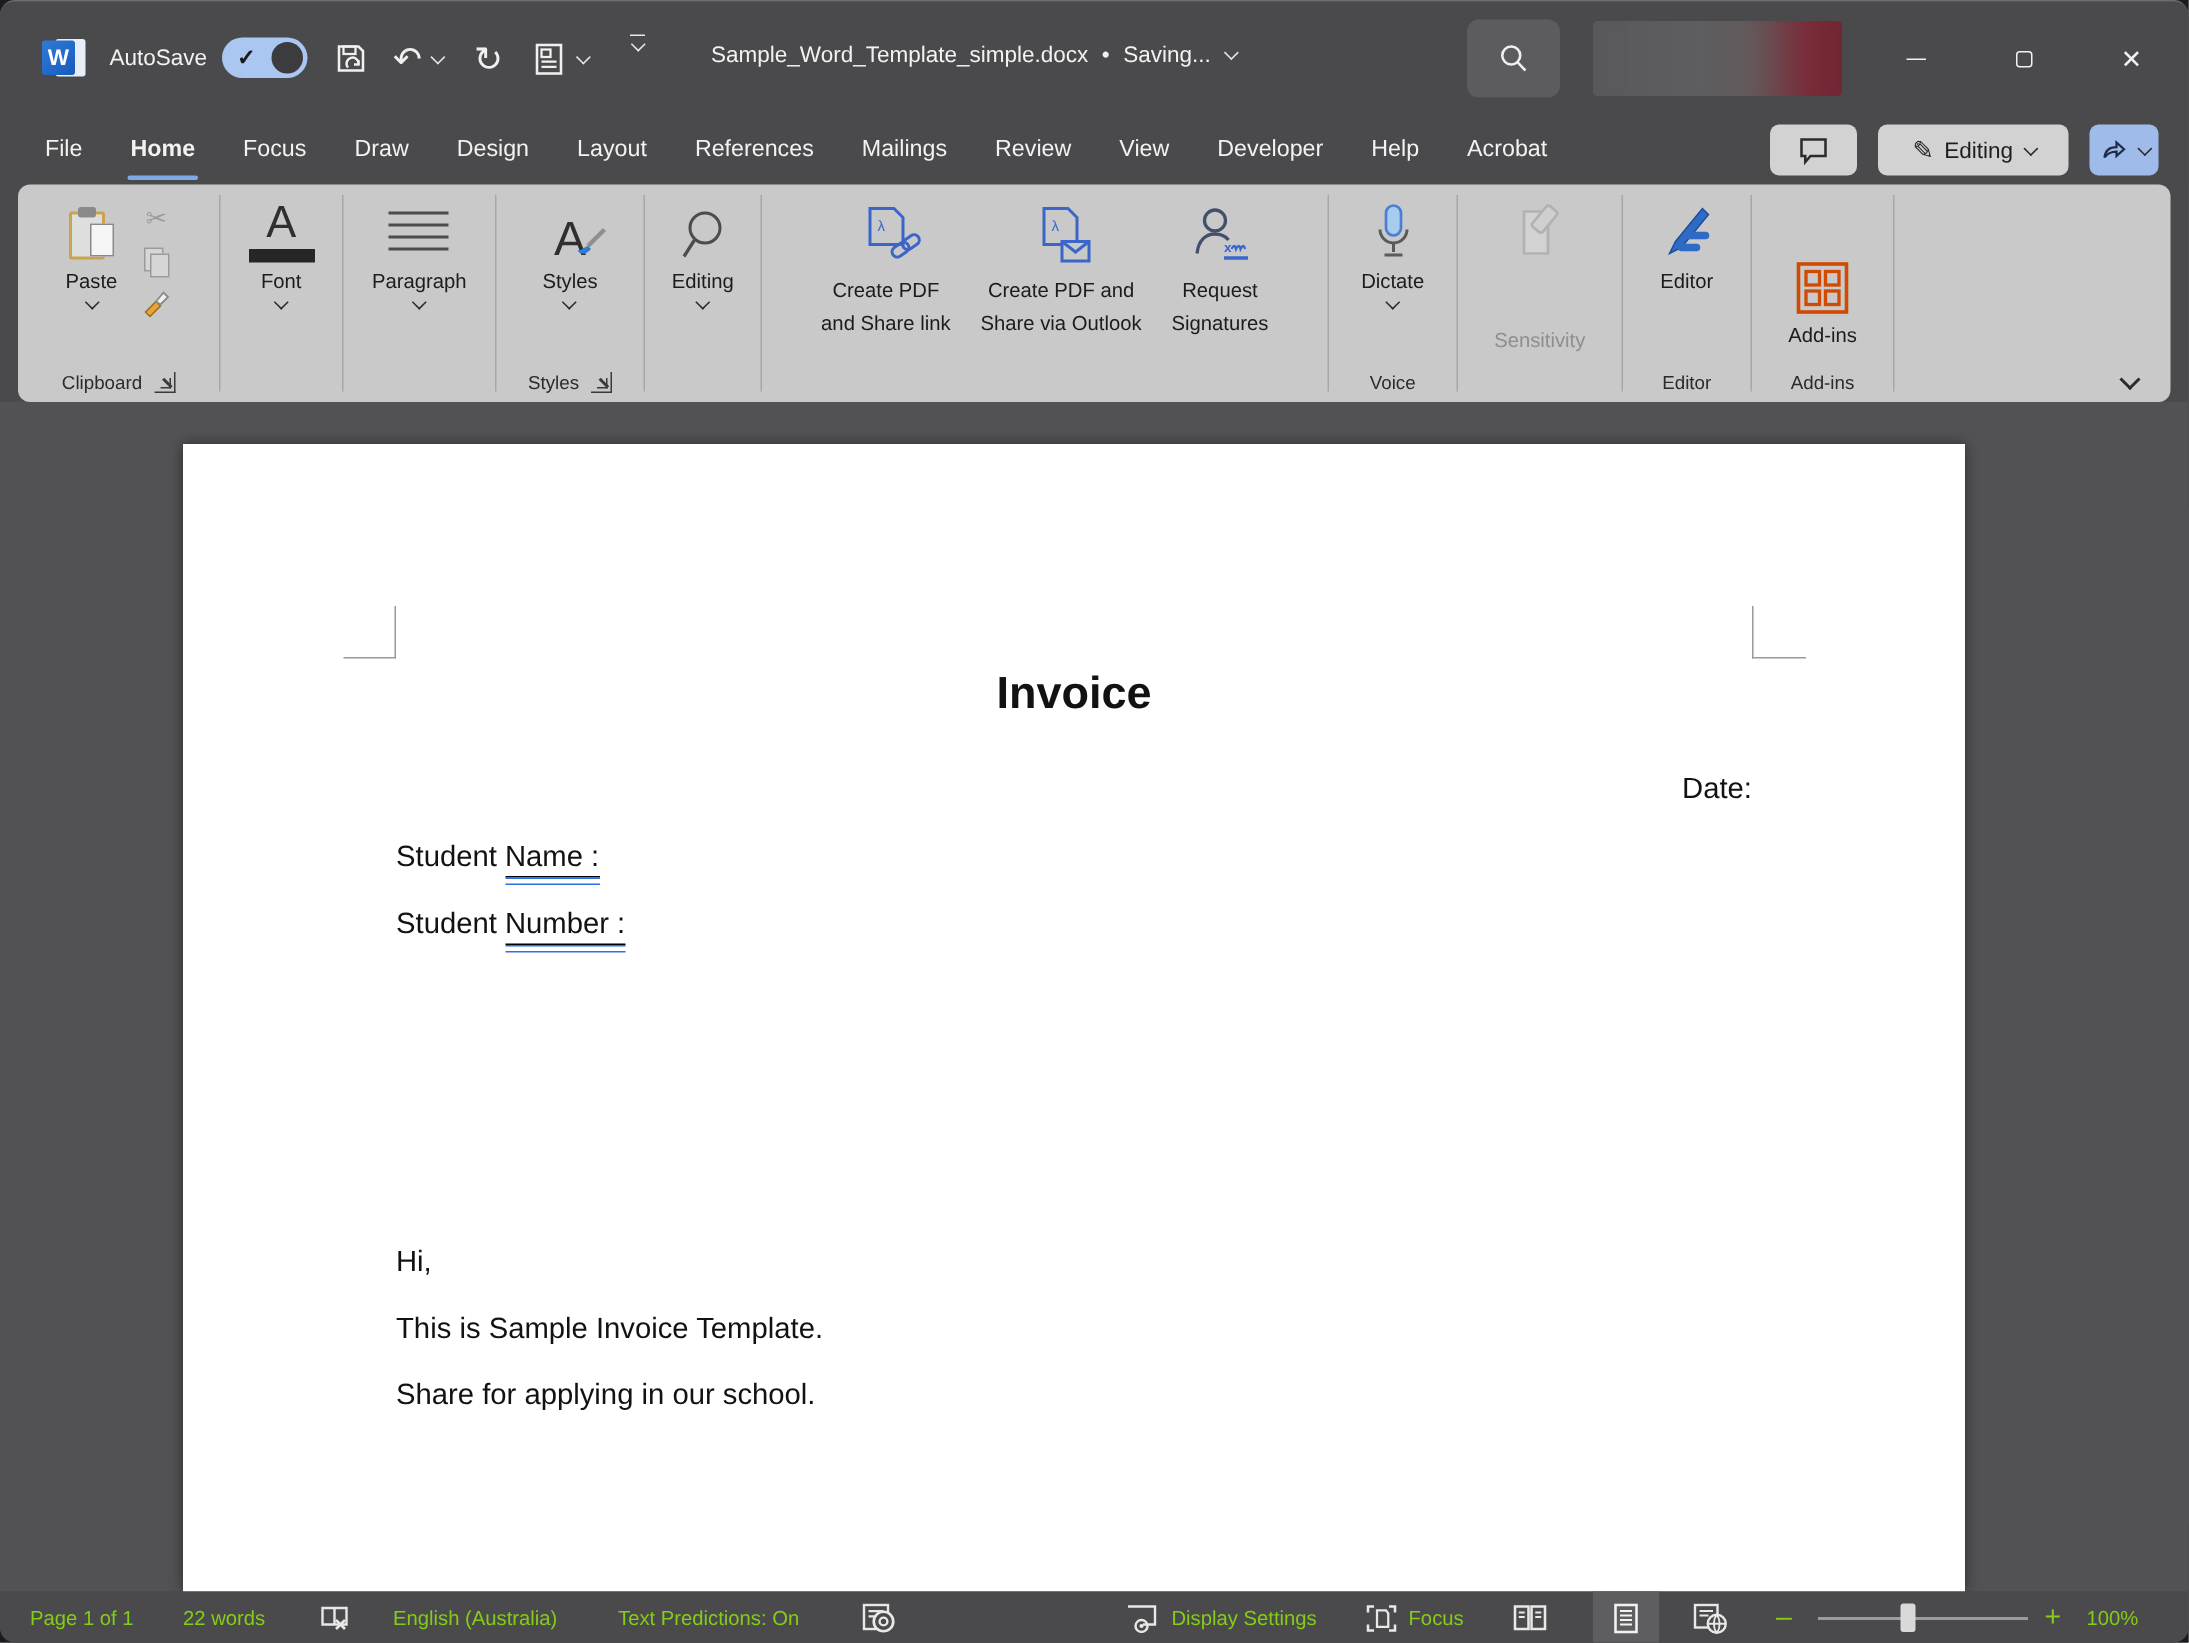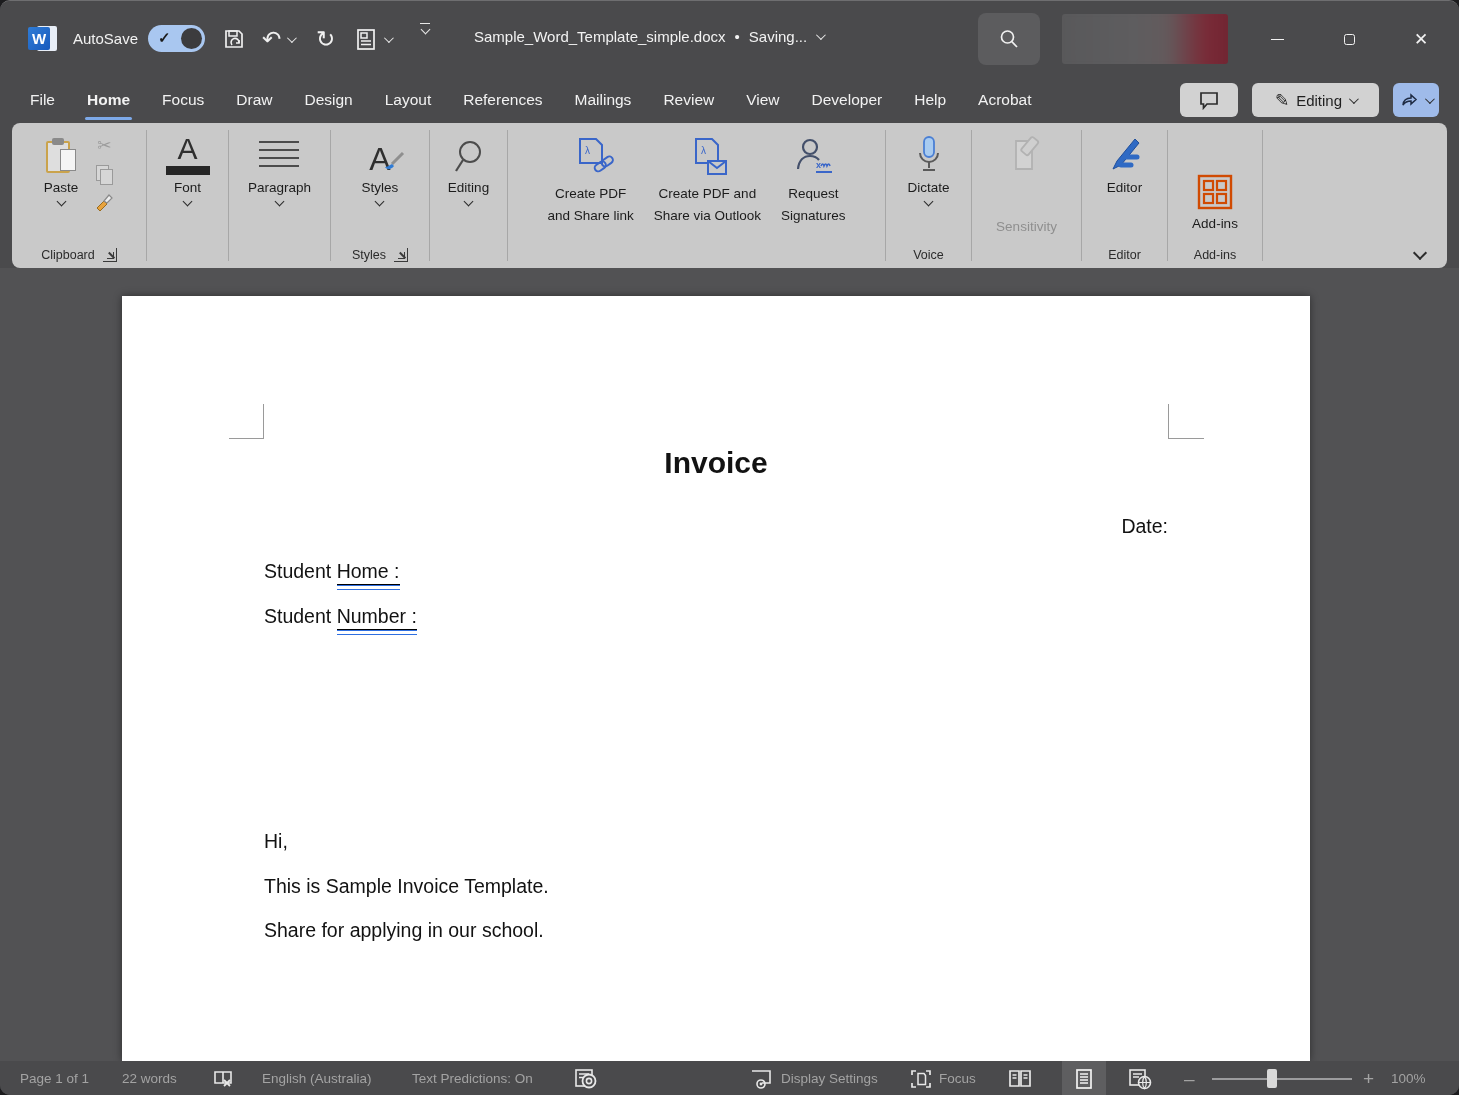--- a/index.html
+++ b/index.html
@@ -79,21 +79,21 @@
   #page { position:absolute; left:122px; top:28px; width:1188px; height:765px; background:#ffffff; box-shadow:0 0 8px rgba(0,0,0,.45); color:#121212; }
   .mark-l { position:absolute; left:107px; top:108px; width:35px; height:35px; border-right:1.5px solid #9a9a9a; border-bottom:1.5px solid #9a9a9a; }
   .mark-r { position:absolute; left:1046px; top:108px; width:36px; height:35px; border-left:1.5px solid #9a9a9a; border-bottom:1.5px solid #9a9a9a; }
   .doc-text { position:absolute; left:142px; width:904px; font-size:19.5px; color:#121212; }
   #doc-title { top:150px; text-align:center; font-size:30px; font-weight:bold; }
   #doc-date { top:219px; text-align:right; }
   .ufield { position:relative; display:inline-block; border-bottom:1.2px solid #000; padding-bottom:1px; }
   .ufield::after { content:""; position:absolute; left:0; right:0; bottom:-6px; height:3px; border-top:1.2px solid #2f6fe0; border-bottom:1.2px solid #2f6fe0; }
 
   
-  #statusbar { position:absolute; left:0; top:1060px; width:1459px; height:35px; background:#4a4a4c; color:#a3a3a3; font-size:13.5px; }
+  #statusbar { position:absolute; left:0; top:1060px; width:1459px; height:35px; background:#4a4a4c; color:#84cc16; font-size:13.5px; }
   .sb-item { position:absolute; top:0; height:35px; display:flex; align-items:center; gap:7px; }
   #view-print-wrap { background:#5e5e60; }
   #zoom-track { position:absolute; left:1212px; top:16.5px; width:140px; height:2.5px; background:#9c9c9e; }
   #zoom-handle { position:absolute; left:1267px; top:8px; width:10px; height:19px; background:#d9d9d9; border-radius:2px; }
 </style>
 </head>
 <body>
 
 <div id="window">
 
@@ -422,21 +422,21 @@
     </div>
   </div>
 
   <div id="canvas">
     <div id="page">
       <div class="mark-l"></div>
       <div class="mark-r"></div>
       <div id="doc-title" class="doc-text">Invoice</div>
       <div id="doc-date" class="doc-text">Date:</div>
       <div class="doc-text" style="top:264px;">
-        <span>Student </span><span class="ufield">Home :</span>
+        <span>Student </span><span class="ufield">Name :</span>
       </div>
       <div class="doc-text" style="top:309px;">
         <span>Student </span><span class="ufield">Number :</span>
       </div>
       <div class="doc-text" style="top:534px;">Hi,</div>
       <div class="doc-text" style="top:579px;">This is Sample Invoice Template.</div>
       <div class="doc-text" style="top:623px;">Share for applying in our school.</div>
     </div>
   </div>
 

